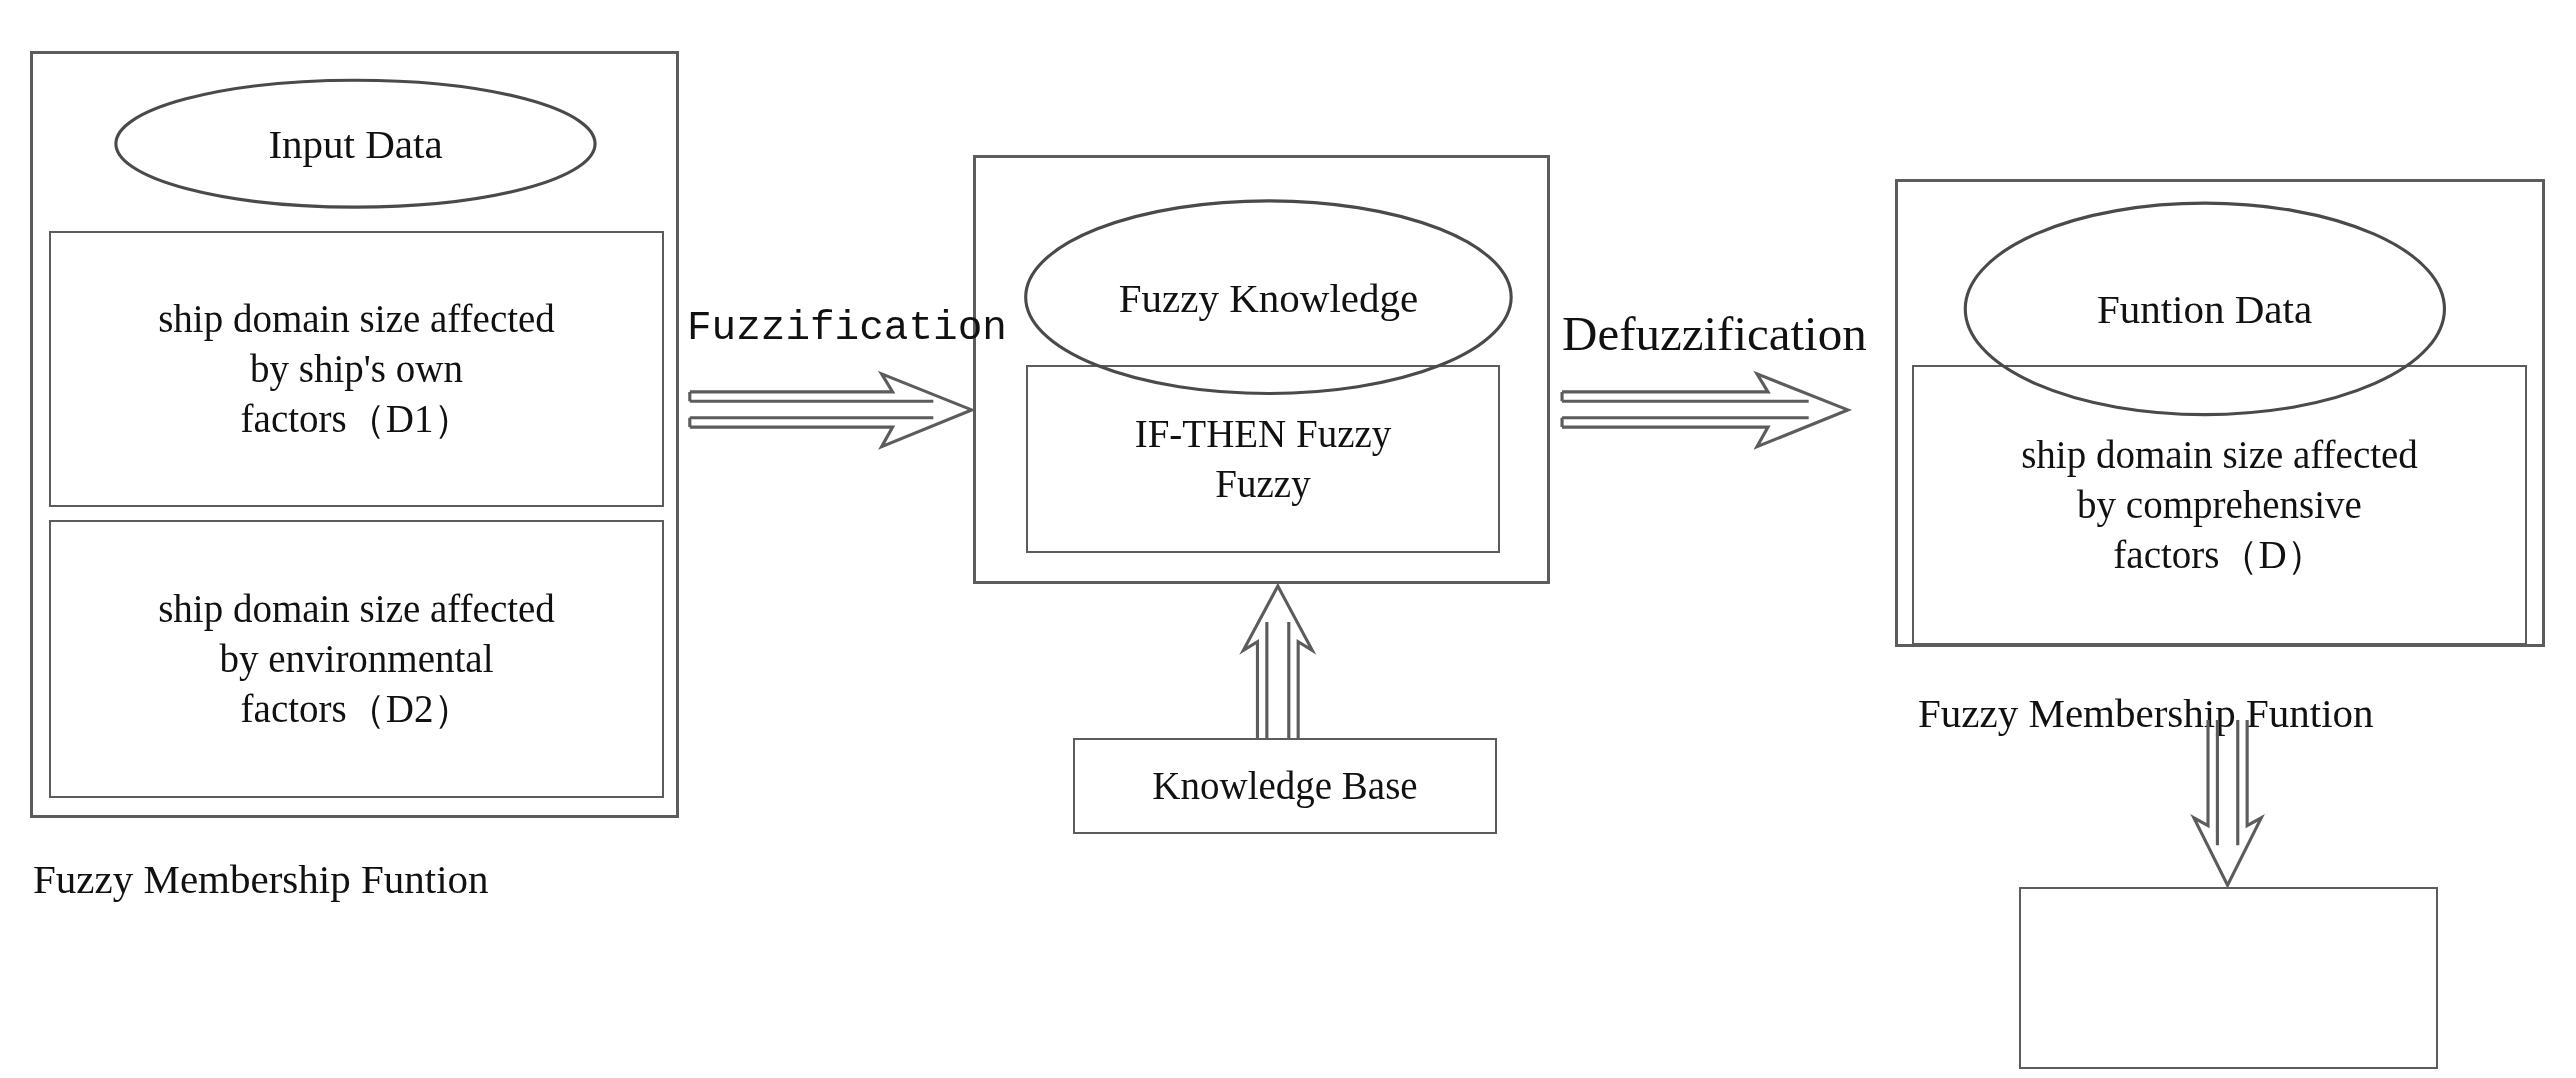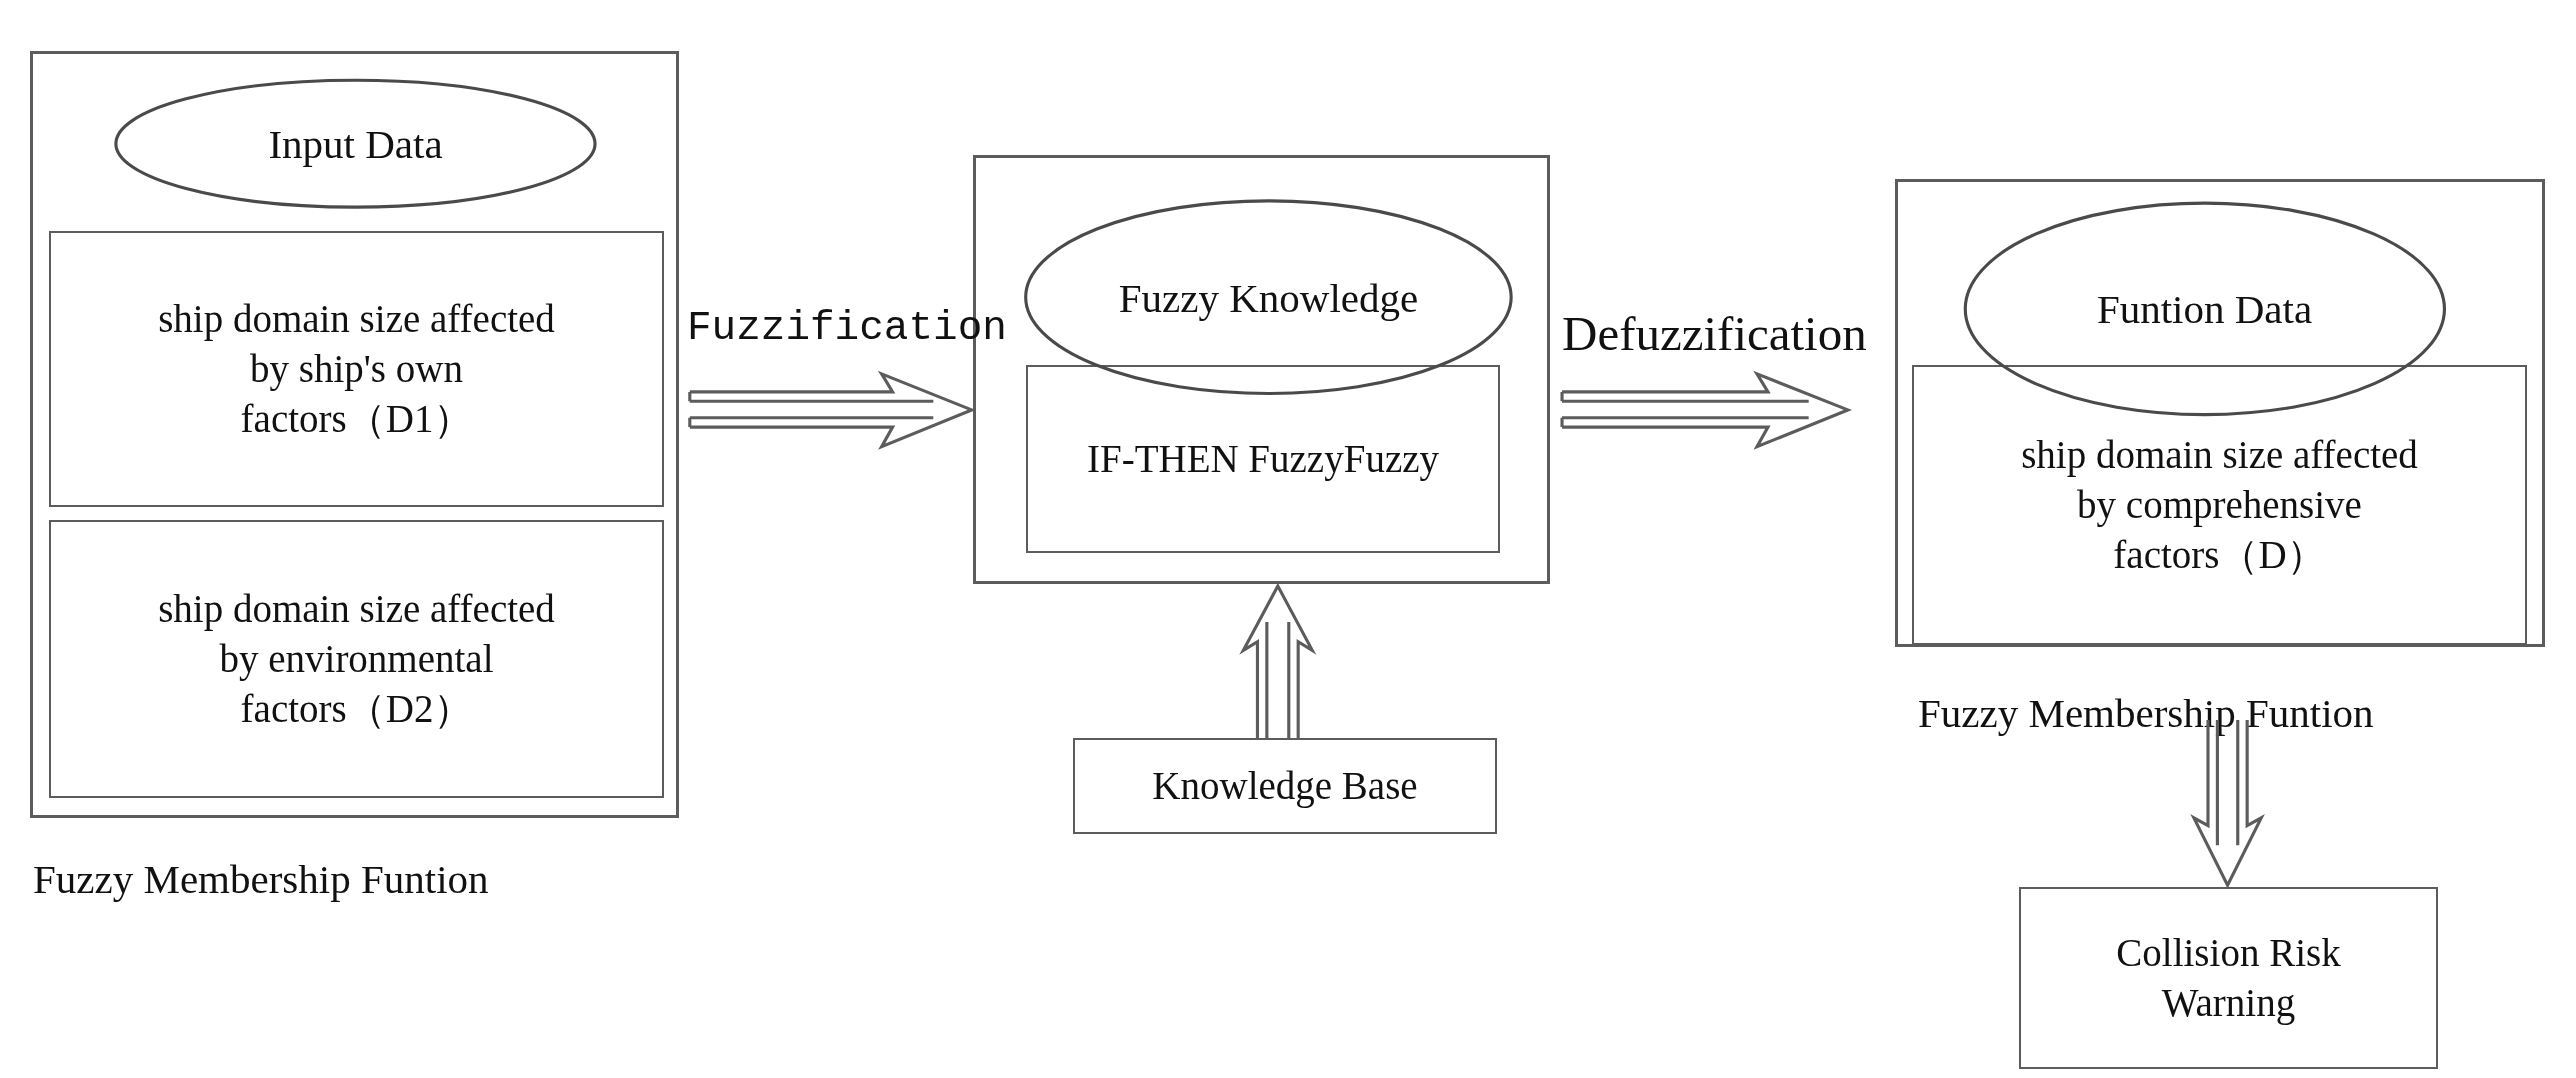--- a/index.html
+++ b/index.html
@@ -45,21 +45,21 @@
     <span>factors（D2）</span>
   </div>
 
   <div class="plain" style="left:33px;top:828px;font-size:41px;">Fuzzy Membership Funtion</div>
 
   <div class="box" style="left:973px;top:128px;width:577px;height:429px;"></div>
 
   <div class="oval-text" style="left:1026px;top:174px;width:485px;height:193px;font-size:41px;">Fuzzy Knowledge</div>
 
   <div class="box thin" style="left:1026px;top:338px;width:474px;height:188px;"></div>
-  <div class="lbl" style="left:1026px;top:338px;width:474px;height:188px;font-size:39px;flex-direction:row;">
+  <div class="lbl" style="left:1026px;top:338px;width:474px;height:188px;font-size:39px;flex-direction:column;">
     <span>IF-THEN Fuzzy</span>
     <span>Fuzzy</span>
   </div>
 
   <div class="box thin" style="left:1073px;top:711px;width:424px;height:96px;"></div>
   <div class="lbl" style="left:1073px;top:711px;width:424px;height:96px;font-size:39px;border-radius:28px;">Knowledge Base</div>
 
   <div class="box" style="left:1895px;top:152px;width:650px;height:468px;"></div>
 
   <div class="oval-text" style="left:1965px;top:176px;width:479px;height:211px;font-size:41px;">Funtion Data</div>
@@ -67,24 +67,20 @@
   <div class="box thin" style="left:1912px;top:338px;width:615px;height:280px;"></div>
   <div class="lbl" style="left:1912px;top:338px;width:615px;height:280px;font-size:39px;flex-direction:column;">
     <span>ship domain size affected</span>
     <span>by comprehensive</span>
     <span>factors（D）</span>
   </div>
 
   <div class="plain" style="left:1918px;top:662px;font-size:41px;">Fuzzy Membership Funtion</div>
 
   <div class="box thin" style="left:2019px;top:860px;width:419px;height:182px;"></div>
-  <div class="lbl" style="left:2019px;top:860px;width:419px;height:182px;font-size:39px;flex-direction:column;">
-    <span>Collision Risk</span>
-    <span>Warning</span>
-  </div>
 
   <div class="plain" style="left:687px;top:278px;font-size:41px;font-family:Liberation Mono, monospace;">Fuzzification</div>
 
   <div class="plain" style="left:1562px;top:278px;font-size:49px;">Defuzzification</div>
 
   <svg class="ovl" viewBox="0 0 3290 1378" preserveAspectRatio="none">
 
     <g fill="none" stroke="#5c5c5c" stroke-width="4" stroke-linejoin="miter">
       <path d="M 881,466 L 1140,466 L 1126,443 L 1241,489 L 1126,536 L 1140,511 L 881,511
                M 881,466 L 881,478 M 881,499 L 881,511"></path>

